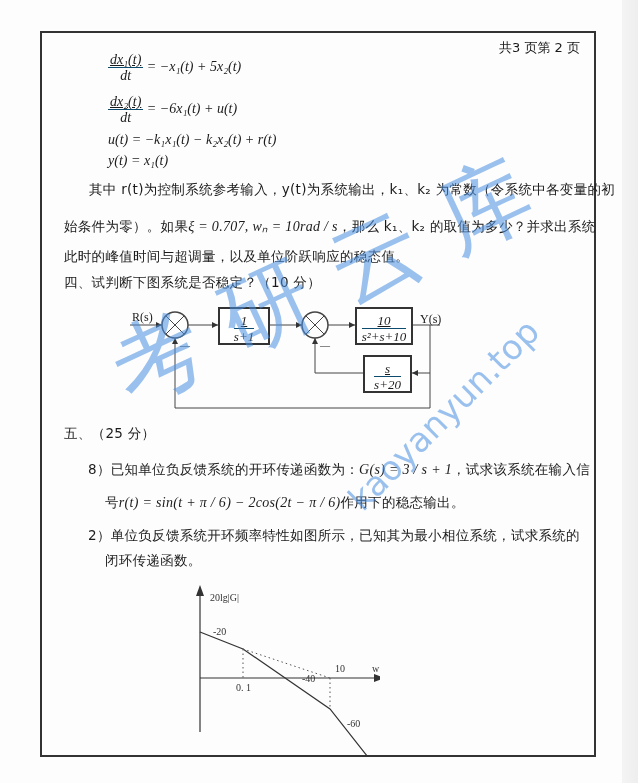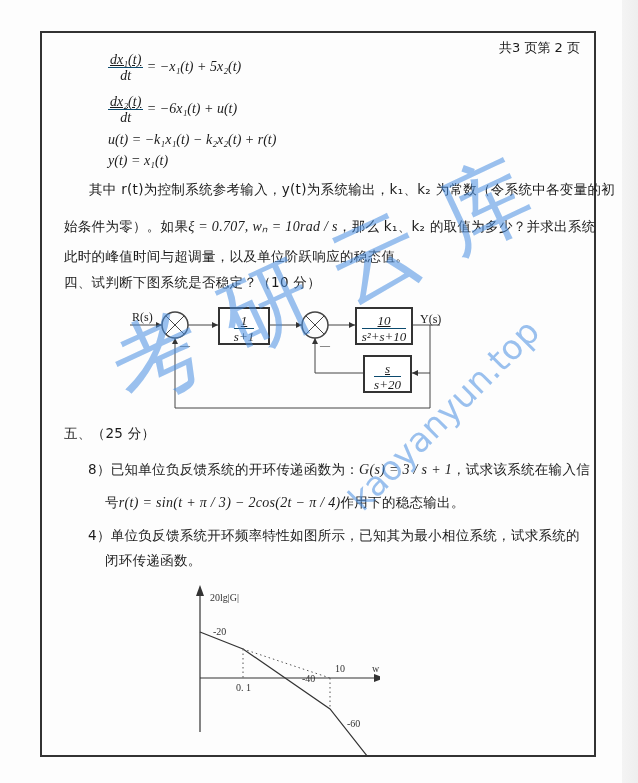--- a/index.html
+++ b/index.html
@@ -120,23 +120,23 @@
   <div class="blk" style="left:283px;top:95px;width:49px;height:38px;">
     <span class="frac"><span class="num">s</span><span class="den">s+20</span></span>
   </div>
 </div>
 
 <div class="txt" style="left:64px;top:425px;">五、（25 分）</div>
 <div class="txt" style="left:88px;top:461px;">
   <span>8）已知单位负反馈系统的开环传递函数为：</span><span class="math">G(s) = 3 / s + 1</span><span>，试求该系统在输入信</span>
 </div>
 <div class="txt" style="left:105px;top:494px;">
-  <span>号</span><span class="math">r(t) = sin(t + π / 3) − 2cos(2t − π / 4)</span><span>作用下的稳态输出。</span>
+  <span>号</span><span class="math">r(t) = sin(t + π / 6) − 2cos(2t − π / 6)</span><span>作用下的稳态输出。</span>
 </div>
-<div class="txt" style="left:88px;top:527px;">4）单位负反馈系统开环频率特性如图所示，已知其为最小相位系统，试求系统的</div>
+<div class="txt" style="left:88px;top:527px;">2）单位负反馈系统开环频率特性如图所示，已知其为最小相位系统，试求系统的</div>
 <div class="txt" style="left:105px;top:552px;">闭环传递函数。</div>
 
 <div class="bode">
   <svg width="240" height="205" style="position:absolute;left:0;top:0;">
     <g stroke="#333" stroke-width="1.2" fill="none">
       <line x1="60" y1="180" x2="60" y2="40"></line>
       <line x1="60" y1="126" x2="238" y2="126"></line>
       <polyline points="60,80 103,97 190,157 235,214"></polyline>
     </g>
     <polygon points="60,33 56,44 64,44" fill="#333"></polygon>

